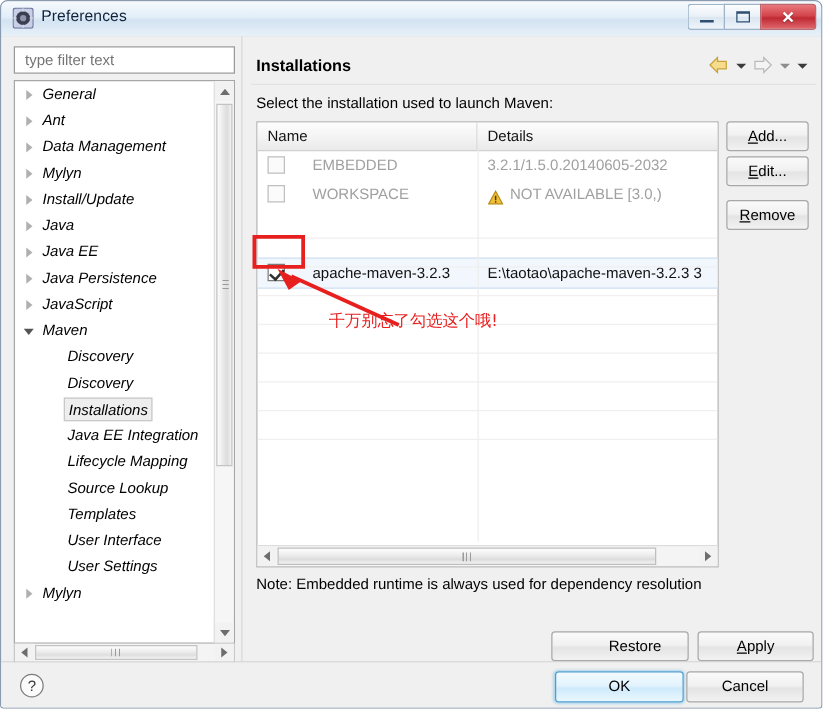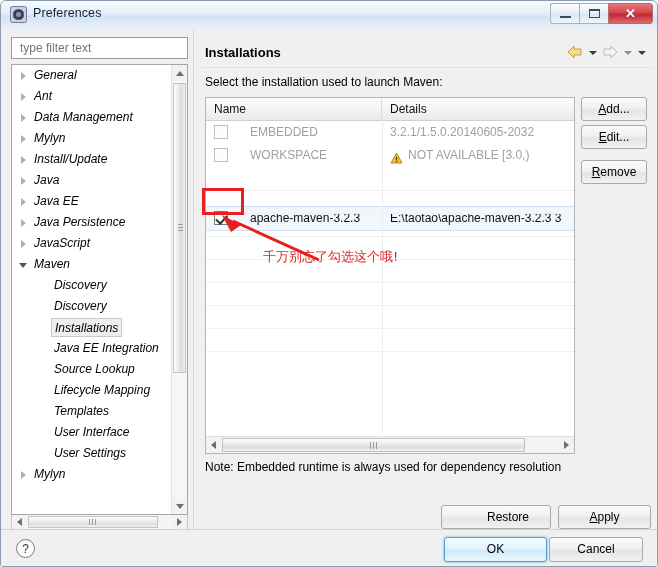--- a/index.html
+++ b/index.html
@@ -617,24 +617,24 @@
           <div class="tnode child">
             <span class="tlabel">Discovery</span>
           </div>
           <div class="tnode child selected">
             <span class="tlabel">Installations</span>
           </div>
           <div class="tnode child">
             <span class="tlabel">Java EE Integration</span>
           </div>
           <div class="tnode child">
+            <span class="tlabel">Lifecycle Mapping</span>
+          </div>
+          <div class="tnode child">
             <span class="tlabel">Source Lookup</span>
-          </div>
-          <div class="tnode child">
-            <span class="tlabel">Lifecycle Mapping</span>
           </div>
           <div class="tnode child">
             <span class="tlabel">Templates</span>
           </div>
           <div class="tnode child">
             <span class="tlabel">User Interface</span>
           </div>
           <div class="tnode child">
             <span class="tlabel">User Settings</span>
           </div>

